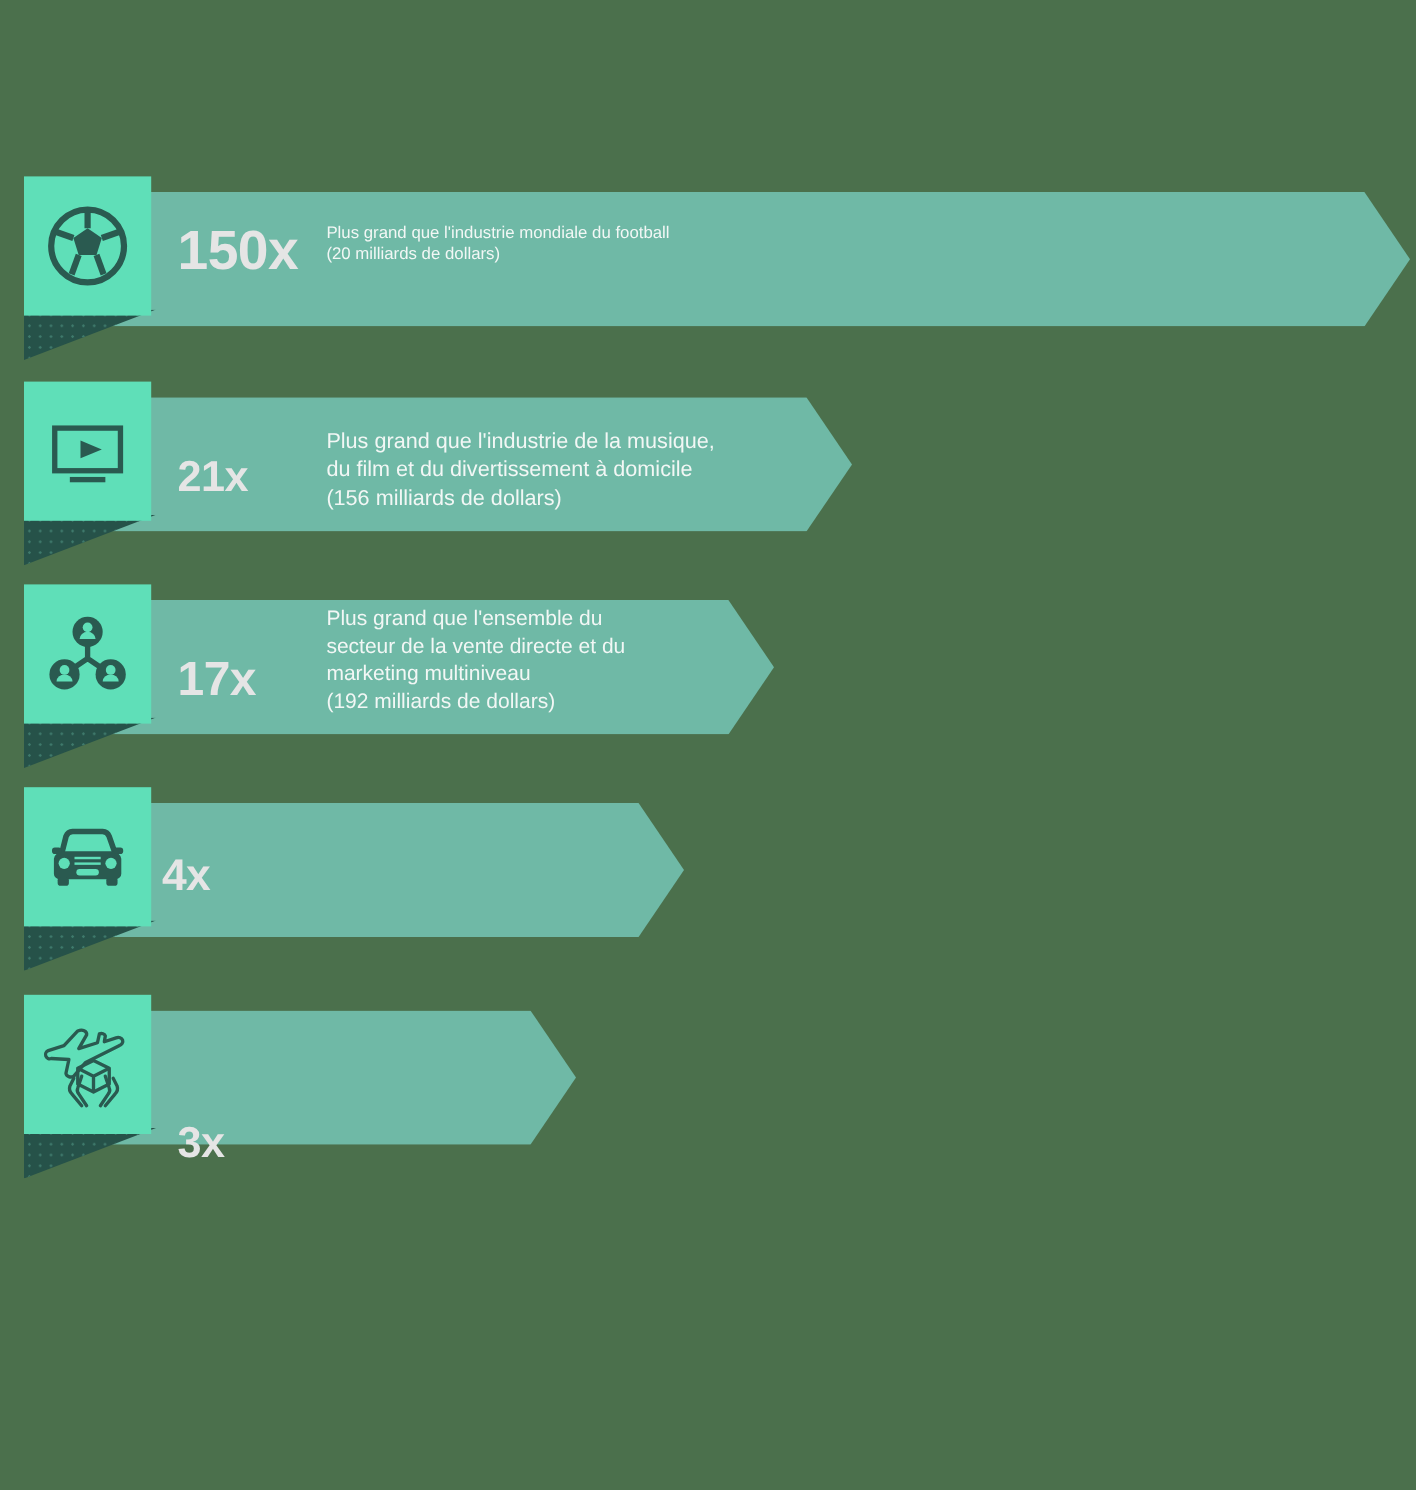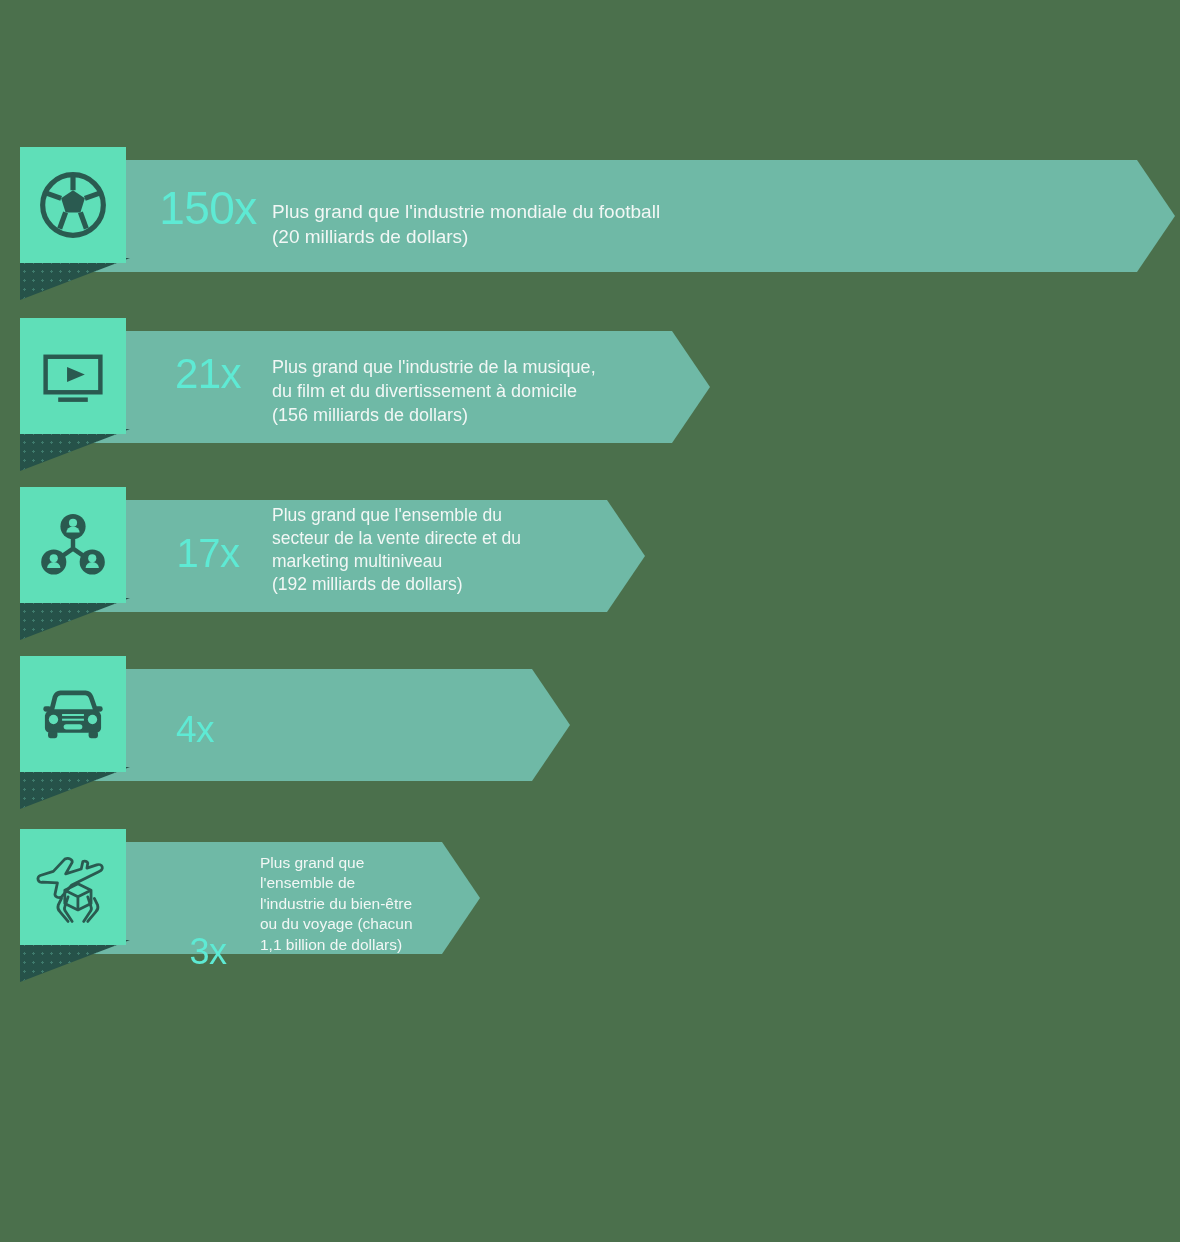--- a/index.html
+++ b/index.html
@@ -37,26 +37,25 @@
     background-color:#265249;
     background-image:radial-gradient(#3f7a6c 1px, transparent 1.2px);
     background-size:9px 9px;
     -webkit-clip-path:polygon(0 0, 100% 0, 0 100%);
     clip-path:polygon(0 0, 100% 0, 0 100%);
   }
 
   
   .mult{
     position:absolute;
-    color:#5eead4;
-    font-weight:normal;
+    color:#e5e5e5;
+    font-weight:bold;
     letter-spacing:-0.5px;
     z-index:5;
     white-space:nowrap;
-    text-align:center;
   }
   .desc{
     position:absolute;
     color:#f2f7f5;
     z-index:5;
     white-space:pre-line;
     line-height:1.32;
   }
 
   svg{display:block;}
@@ -76,37 +75,37 @@
           <polygon points="50,30 66,41 60,60 40,60 34,41" fill="#2a5a50"></polygon>
           <path d="M50 9 L50 30" stroke="#2a5a50" stroke-width="7" fill="none"></path>
           <path d="M34 41 L14 34" stroke="#2a5a50" stroke-width="7" fill="none"></path>
           <path d="M66 41 L86 34" stroke="#2a5a50" stroke-width="7" fill="none"></path>
           <path d="M40 60 L32 82" stroke="#2a5a50" stroke-width="7" fill="none"></path>
           <path d="M60 60 L68 82" stroke="#2a5a50" stroke-width="7" fill="none"></path>
         </svg>
       </span>
     </div>
     <div class="mult" style="left:148px;top:21px;width:120px;font-size:46px;">150x</div>
-    <div class="desc" style="left:272px;top:39px;width:620px;font-size:19px;">Plus grand que l'industrie mondiale du football
+    <div class="desc" style="left:272px;top:24px;width:620px;font-size:14px;">Plus grand que l'industrie mondiale du football
 (20 milliards de dollars)</div>
   </div>
 
   <div class="row" style="top:331px;height:112px;width:1180px;">
     <div class="bar arrow" style="left:20px;top:0;width:690px;height:112px;"></div>
     <div class="fold" style="left:20px;top:98px;width:110px;height:42px;"></div>
     <div class="tile" style="left:20px;top:-13px;width:106px;height:116px;">
       <span>
         <svg width="74" height="74" viewBox="0 0 100 100">
           <rect x="13" y="24" width="74" height="48" fill="none" stroke="#2a5a50" stroke-width="6"></rect>
           <polygon points="42,38 66,48 42,58" fill="#2a5a50"></polygon>
           <rect x="30" y="79" width="40" height="6" fill="#2a5a50"></rect>
         </svg>
       </span>
     </div>
-    <div class="mult" style="left:148px;top:19px;width:120px;font-size:42px;">21x</div>
+    <div class="mult" style="left:148px;top:45px;width:120px;font-size:36px;">21x</div>
     <div class="desc" style="left:272px;top:25px;width:420px;font-size:18px;">Plus grand que l'industrie de la musique,
 du film et du divertissement à domicile
 (156 milliards de dollars)</div>
   </div>
 
   <div class="row" style="top:500px;height:112px;width:1180px;">
     <div class="bar arrow" style="left:20px;top:0;width:625px;height:112px;"></div>
     <div class="fold" style="left:20px;top:98px;width:110px;height:42px;"></div>
     <div class="tile" style="left:20px;top:-13px;width:106px;height:116px;">
       <span>
@@ -117,21 +116,21 @@
           <path d="M41 33 a9 8 0 0 1 18 0 z" fill="#5fdfb8"></path>
           <circle cx="24" cy="73" r="17" fill="#2a5a50"></circle>
           <circle cx="24" cy="68" r="5.5" fill="#5fdfb8"></circle>
           <path d="M15 81 a9 8 0 0 1 18 0 z" fill="#5fdfb8"></path>
           <circle cx="76" cy="73" r="17" fill="#2a5a50"></circle>
           <circle cx="76" cy="68" r="5.5" fill="#5fdfb8"></circle>
           <path d="M67 81 a9 8 0 0 1 18 0 z" fill="#5fdfb8"></path>
         </svg>
       </span>
     </div>
-    <div class="mult" style="left:148px;top:31px;width:120px;font-size:40px;">17x</div>
+    <div class="mult" style="left:148px;top:44px;width:120px;font-size:40px;">17x</div>
     <div class="desc" style="left:272px;top:4px;width:380px;font-size:17.5px;">Plus grand que l'ensemble du
 secteur de la vente directe et du
 marketing multiniveau
 (192 milliards de dollars)</div>
   </div>
 
   <div class="row" style="top:669px;height:112px;width:1180px;">
     <div class="bar arrow" style="left:20px;top:0;width:550px;height:112px;"></div>
     <div class="fold" style="left:20px;top:98px;width:110px;height:42px;"></div>
     <div class="tile" style="left:20px;top:-13px;width:106px;height:116px;">
@@ -164,20 +163,15 @@
           <path d="M36 64 L32 72 a8 8 0 0 0 2 8 L44 92" fill="none" stroke="#2a5a50" stroke-width="3.4" stroke-linecap="round"></path>
           <path d="M44 62 L40 74 a6 6 0 0 0 1 6 L49 92" fill="none" stroke="#2a5a50" stroke-width="3.4" stroke-linecap="round"></path>
           <path d="M76 64 L80 72 a8 8 0 0 1 -2 8 L68 92" fill="none" stroke="#2a5a50" stroke-width="3.4" stroke-linecap="round"></path>
           <path d="M68 62 L72 74 a6 6 0 0 1 -1 6 L63 92" fill="none" stroke="#2a5a50" stroke-width="3.4" stroke-linecap="round"></path>
           <path d="M56 46 L72 54 L72 70 L56 78 L40 70 L40 54 z" fill="none" stroke="#2a5a50" stroke-width="3.4" stroke-linejoin="round"></path>
           <path d="M40 54 L56 62 L72 54 M56 62 L56 78" fill="none" stroke="#2a5a50" stroke-width="3.4" stroke-linejoin="round"></path>
         </svg>
       </span>
     </div>
     <div class="mult" style="left:148px;top:41px;width:120px;font-size:36px;margin-top:48px;">3x</div>
-    <div class="desc" style="left:260px;top:11px;width:230px;font-size:15.5px;">Plus grand que
-l'ensemble de
-l'industrie du bien-être
-ou du voyage (chacun
-1,1 billion de dollars)</div>
   </div>
 
 </div>
 
 </body></html>

